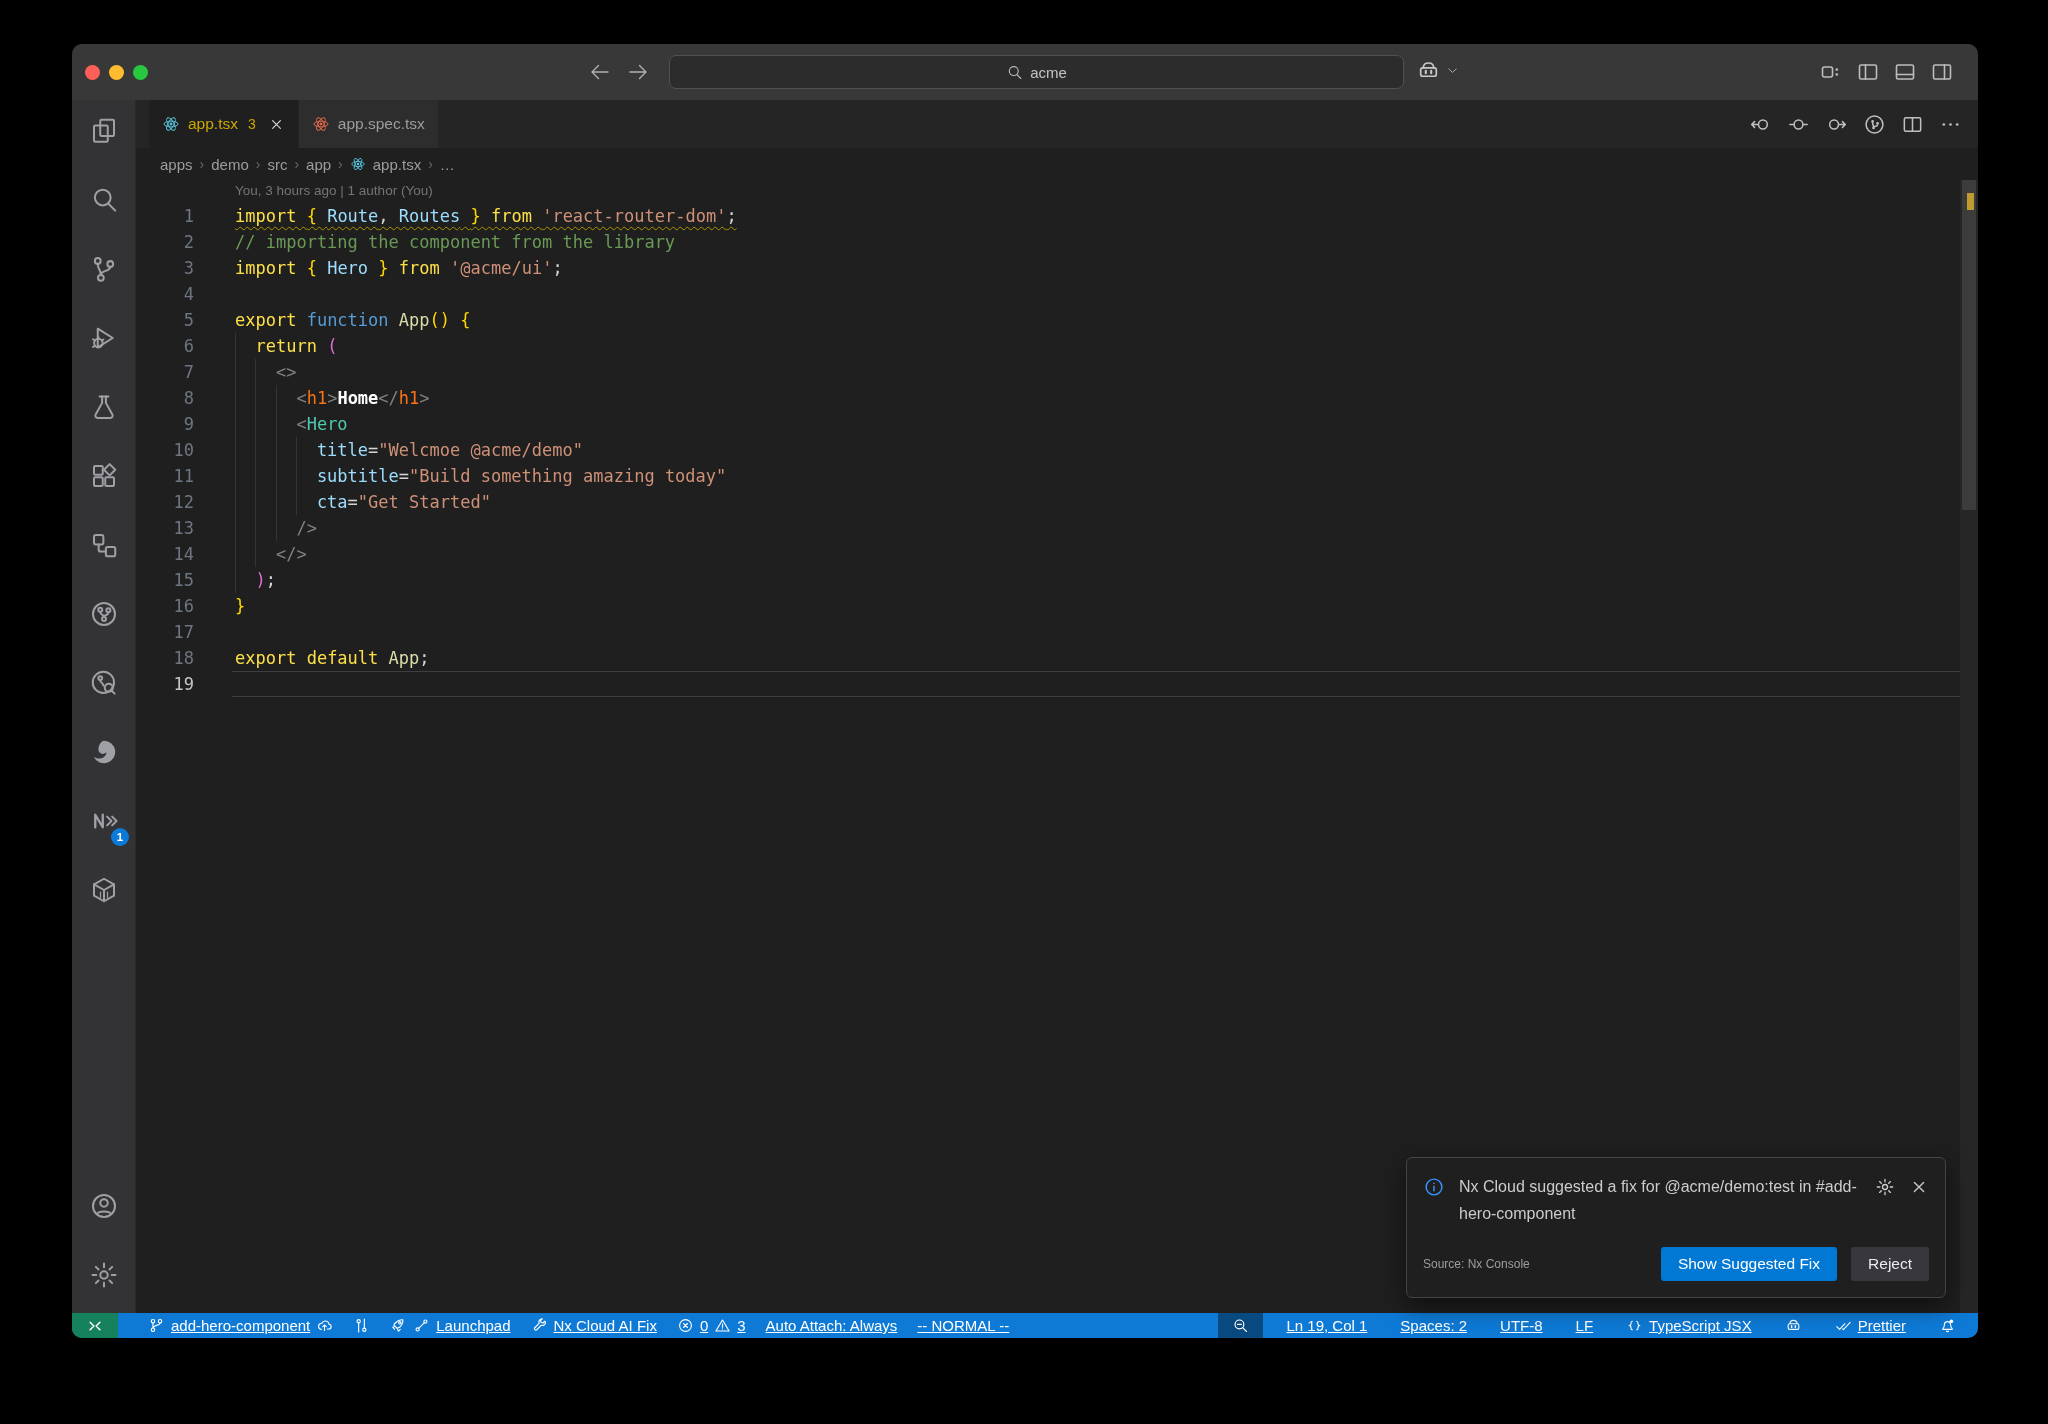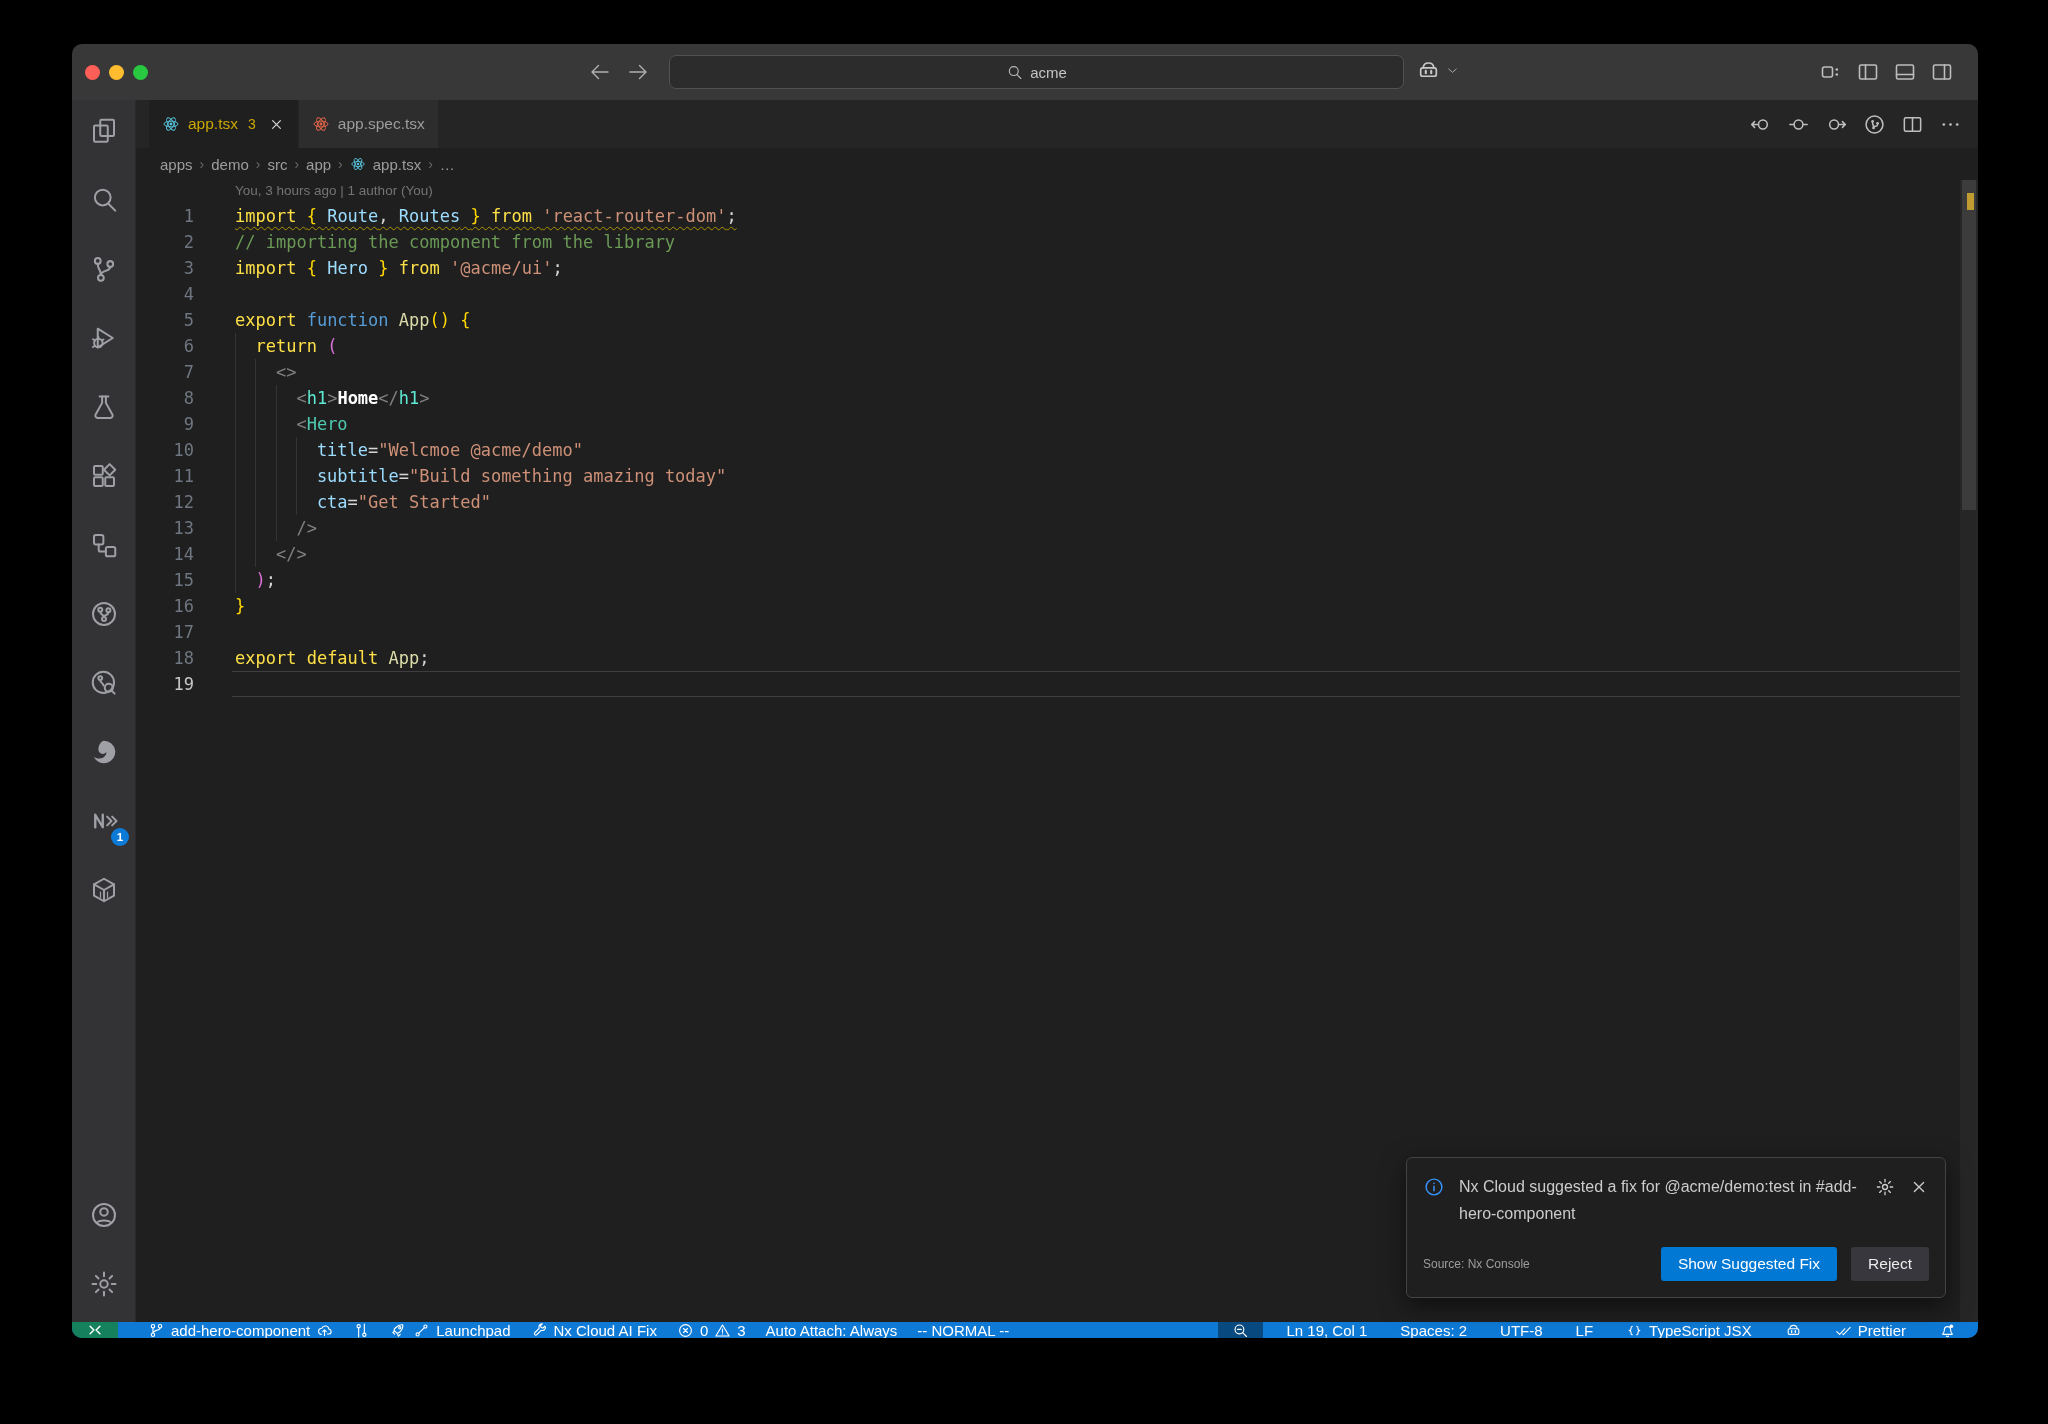--- a/index.html
+++ b/index.html
@@ -48,28 +48,28 @@
   .editor { flex:1; position:relative; font-family:"DejaVu Sans Mono", monospace; font-size:17px; overflow:hidden; }
   .blame { position:absolute; left:99px; top:3px; font-family:"Liberation Sans", sans-serif; font-size:13.5px; color:#747474; }
   .code-row { position:absolute; left:0; right:18px; height:26px; line-height:26px; white-space:pre; }
   .ln { position:absolute; left:0; width:58px; text-align:right; color:#6e7681; }
   .code-row.current .ln { color:#c6c6c6; }
   .curline { position:absolute; left:96px; right:0; top:0; height:26px; border-top:1px solid #3e3e42; border-bottom:1px solid #3e3e42; }
   .guide { position:absolute; top:0; height:26px; width:1px; background:#343436; }
   .code-text { position:absolute; top:0; }
   .squiggle { text-decoration:underline wavy #ad9300; text-decoration-thickness:1.3px; text-underline-offset:4px; }
   .tok-kw{color:#fde047} .tok-fnkw{color:#569cd6} .tok-fname{color:#dcdcaa} .tok-var{color:#9cdcfe}
-  .tok-attr{color:#9cdcfe} .tok-comp{color:#4ec9b0} .tok-tag{color:#5eead4} .tok-tagp{color:#808080}
+  .tok-attr{color:#9cdcfe} .tok-comp{color:#4ec9b0} .tok-tag{color:#f97316} .tok-tagp{color:#808080}
   .tok-str{color:#ce9178} .tok-com{color:#6a9955} .tok-pl{color:#d4d4d4} .tok-b1{color:#ffd700}
   .tok-b2{color:#da70d6} .tok-txt{color:#ffffff;font-weight:700}
   .overview { position:absolute; right:0; top:0; bottom:0; width:18px; background:rgba(255,255,255,0.03); }
   .ov-thumb { position:absolute; right:2px; top:0; width:14px; height:330px; background:rgba(255,255,255,0.10); }
   .ov-warn { position:absolute; right:4px; top:13px; width:7px; height:17px; background:#bf9b30; }
   
-  .statusbar { height:16px; flex:0 0 auto; display:flex; align-items:stretch; background:#0e7ad6; color:#fff; font-size:15px; }
+  .statusbar { height:25px; flex:0 0 auto; display:flex; align-items:stretch; background:#0e7ad6; color:#fff; font-size:15px;text-decoration:underline; }
   .remote { width:46px; background:#16825d; display:flex; align-items:center; justify-content:center; color:#fff; }
   .remote .icon { width:18px; height:18px; }
   .sb-group { display:flex; align-items:stretch; }
   .sb-item { display:flex; align-items:center; gap:6px; padding:0 10px; }
   .sb-item.dark { background:rgba(0,0,0,0.40); padding:0 14px; }
   .sb-item .icon { width:17px; height:17px; }
   .sb-spacer { flex:1; }
   #sb-left .sb-item:first-child { margin-left:20px; }
   #sb-right { padding-right:12px;gap:13px; }
   

